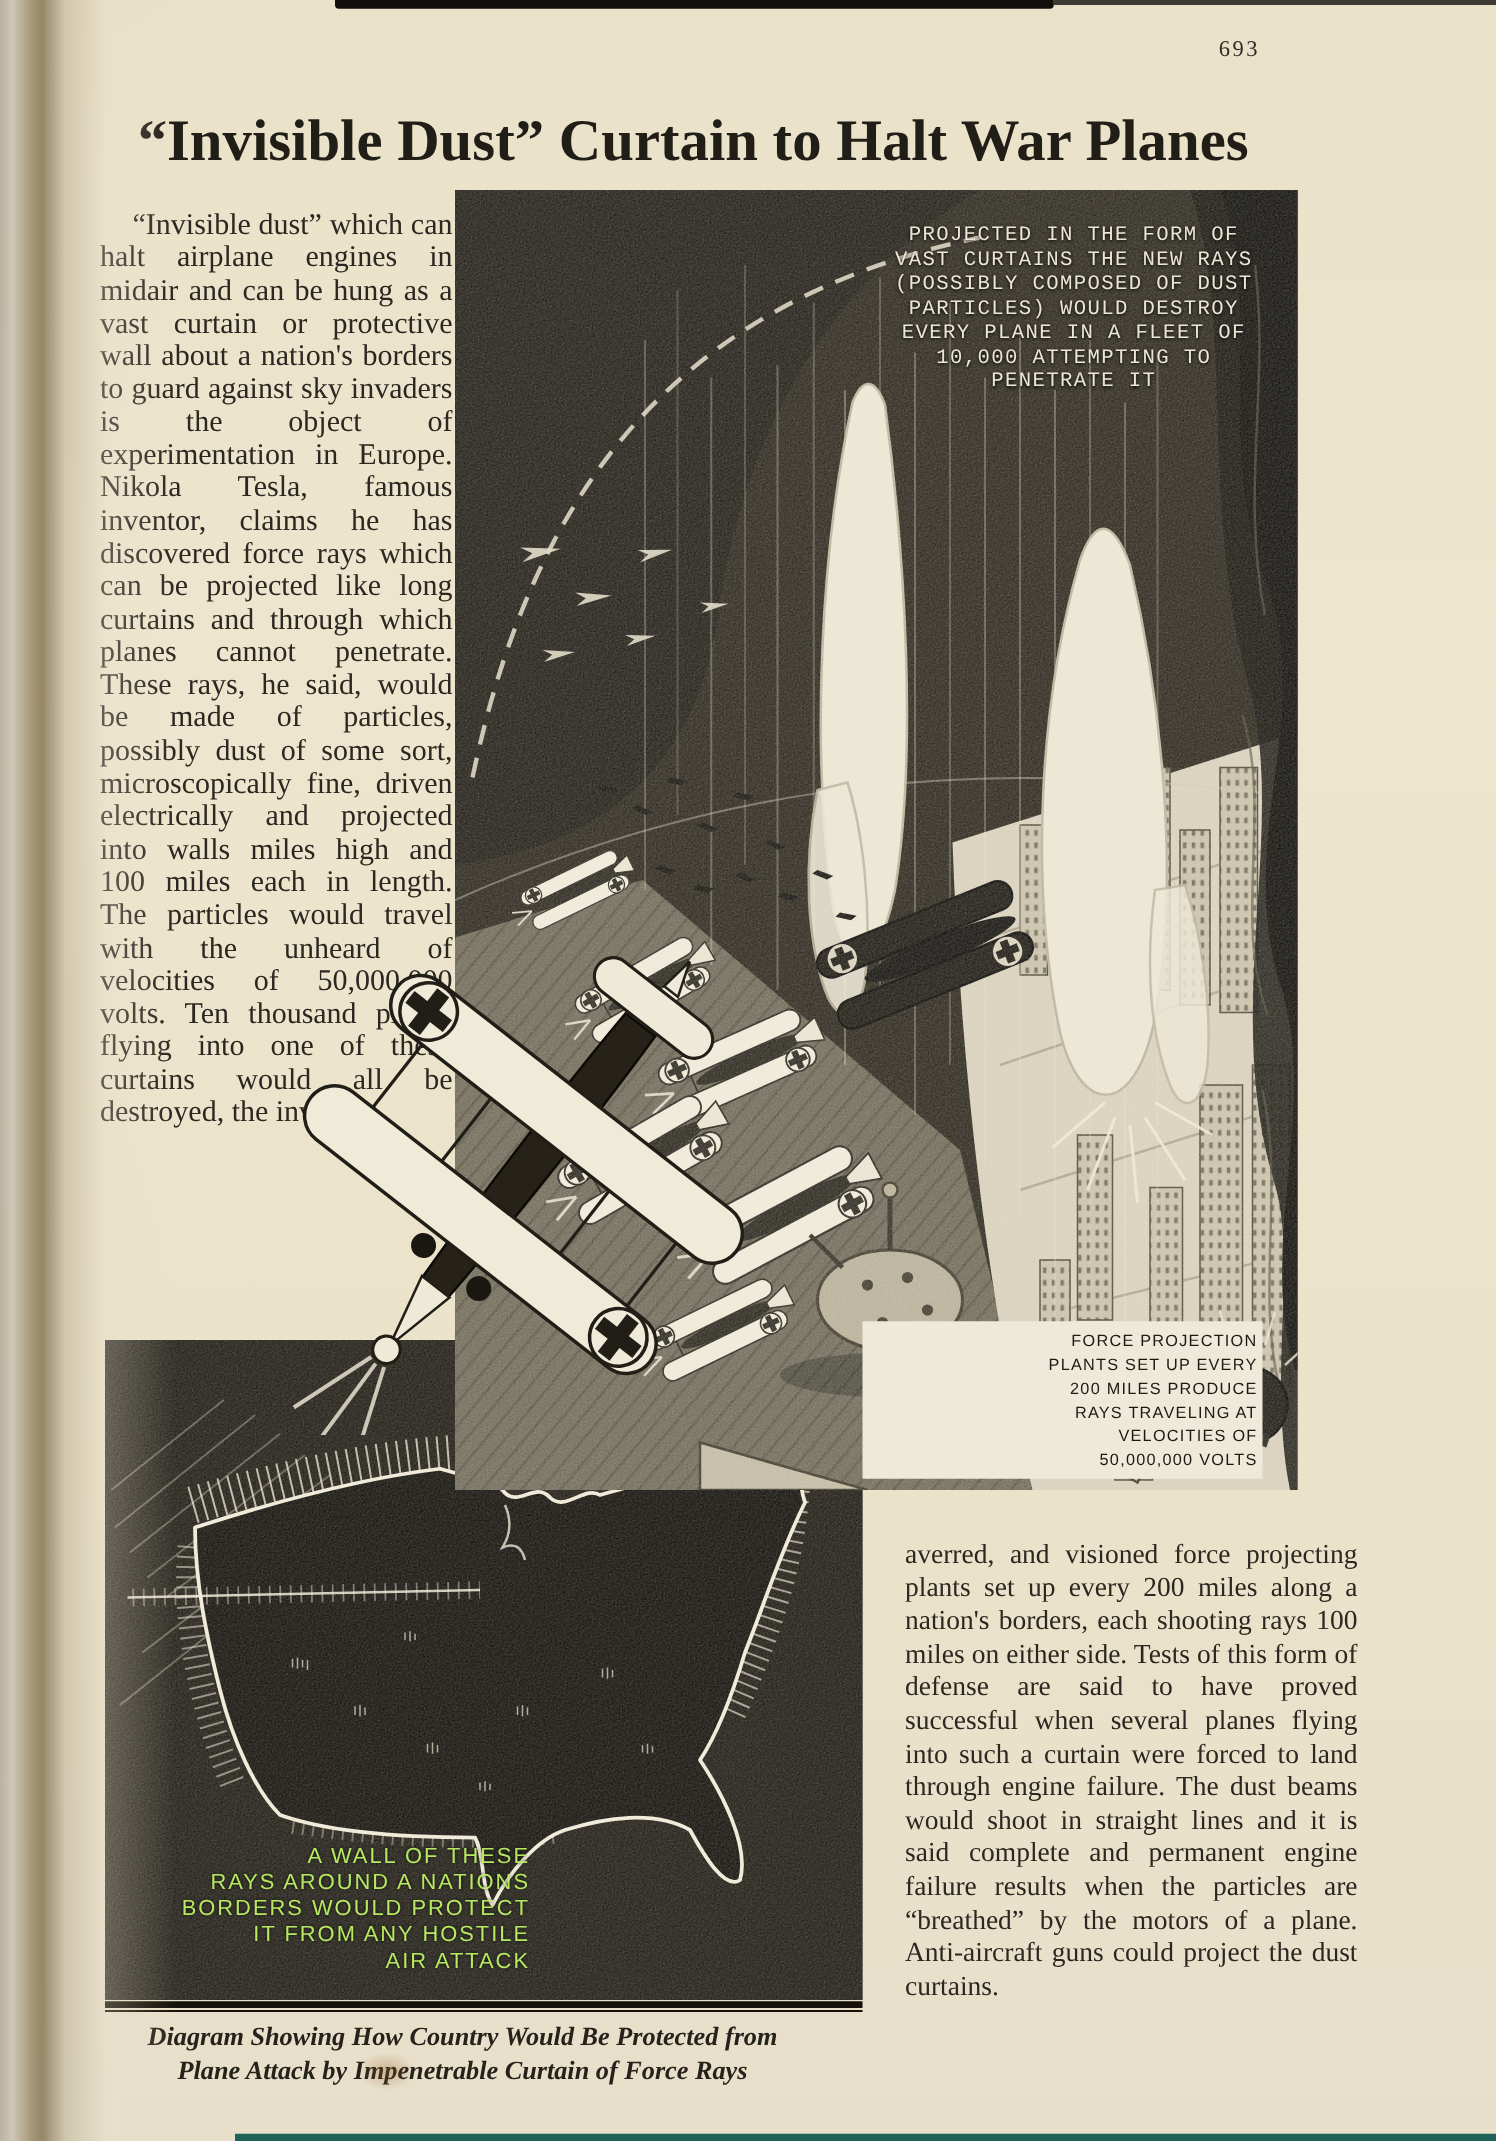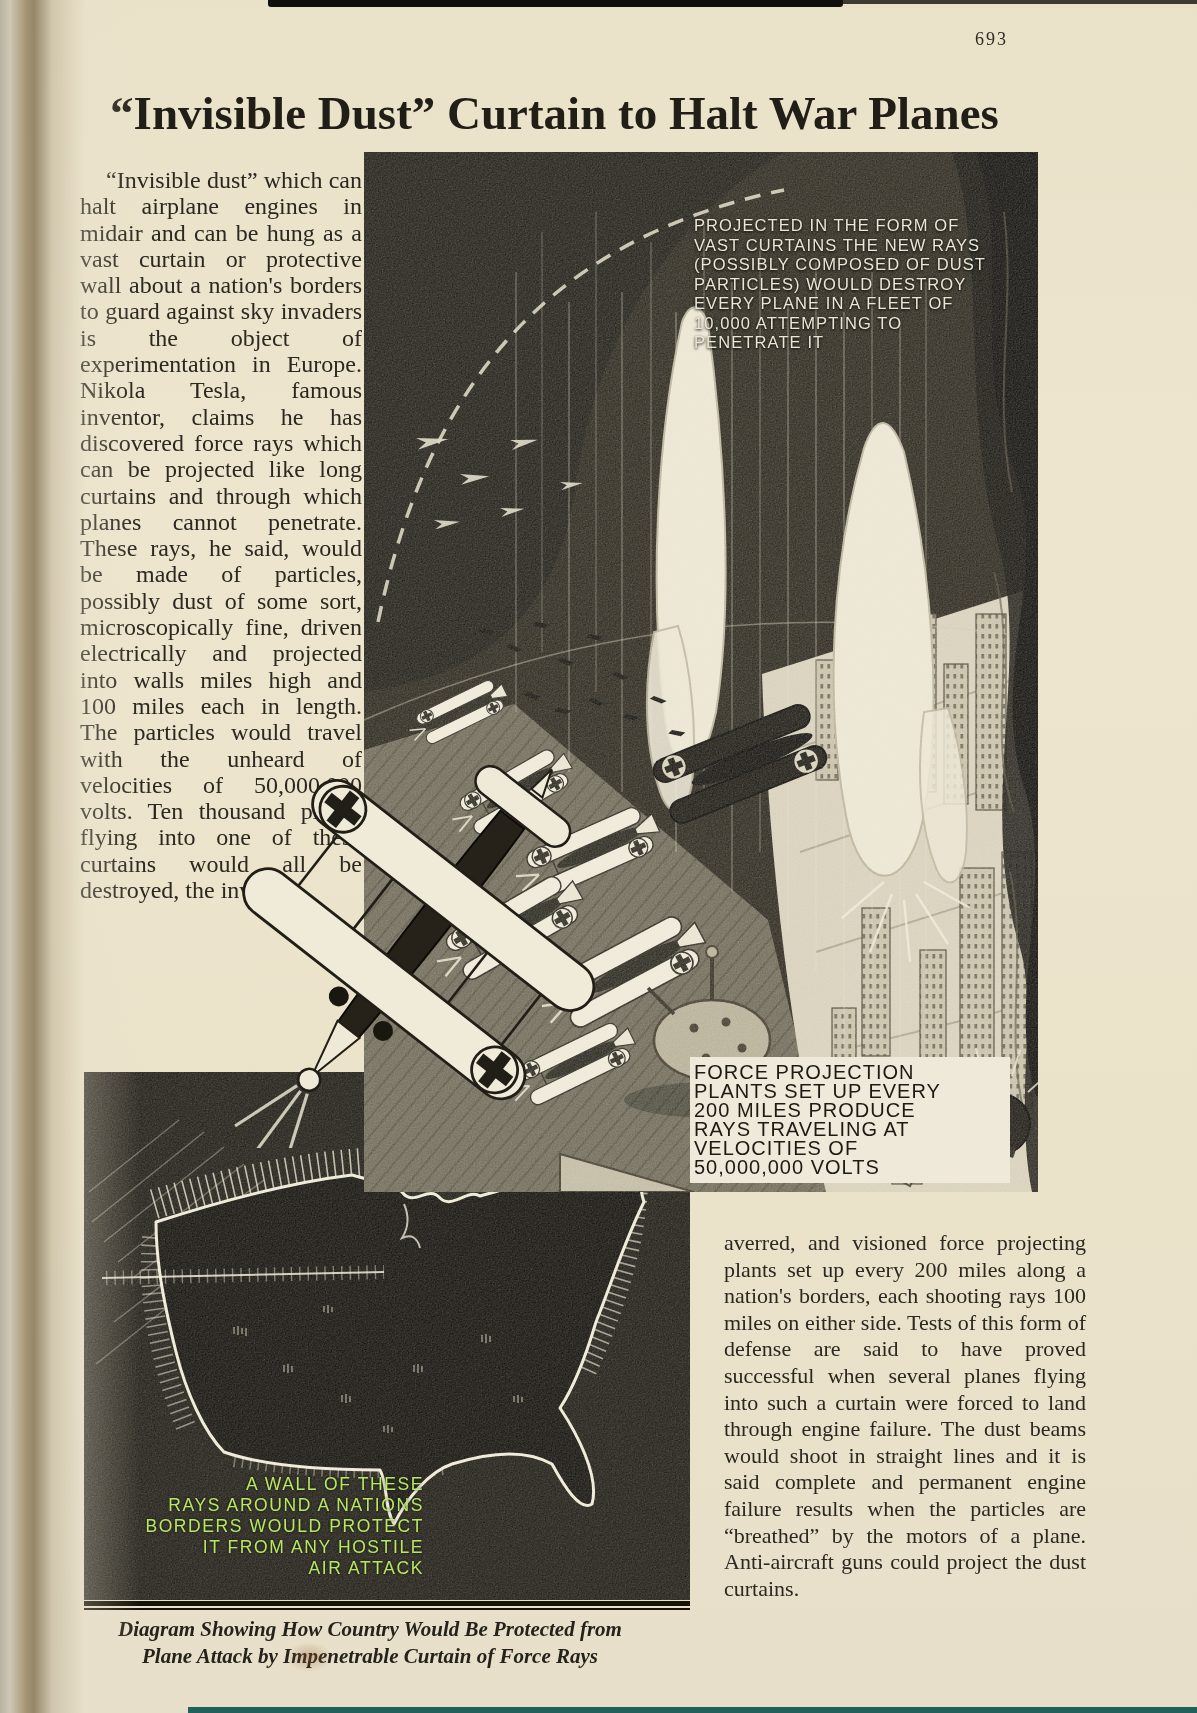--- a/index.html
+++ b/index.html
@@ -12,25 +12,25 @@
   .title{position:absolute;top:86px;left:62px;width:985px;text-align:center;
         font-size:47px;font-weight:700;color:#211e18;white-space:nowrap;}
   .col-left{position:absolute;top:167px;left:80px;width:282px;z-index:1;
         font-size:24px;line-height:26.3px;text-align:justify;color:#2b2721;text-indent:26px;}
   .col-right{position:absolute;top:1230px;left:724px;width:362px;z-index:1;
         font-size:22px;line-height:26.6px;text-align:justify;color:#2b2721;}
   .map{position:absolute;left:84px;top:1072px;width:606px;height:528px;background:#1b1812;z-index:2;}
   .illustration{position:absolute;left:364px;top:152px;width:674px;height:1040px;background:#23201a;z-index:3;}
   .ill-svg,.map-svg{position:absolute;left:0;top:0;width:100%;height:100%;}
   .overplane{position:absolute;left:215px;top:748px;width:410px;height:400px;z-index:4;pointer-events:none;}
-  .cap-top{position:absolute;top:26px;right:14px;width:330px;text-align:left;
-        font-family:Liberation Sans, sans-serif;font-size:16.5px;line-height:19.5px;
-        letter-spacing:1.1px;color:#ece6d4;white-space:pre-line;text-shadow:0 1px 3px #000;margin-top:38px;}
-  .cap-bottom{position:absolute;left:326px;top:905px;width:312px;text-align:left;
-        font-family:"Liberation Sans",sans-serif;font-size:20px;line-height:19px;
+  .cap-top{position:absolute;top:26px;right:14px;width:330px;text-align:center;
+        font-family:Liberation Mono, monospace;font-size:16.5px;line-height:19.5px;
+        letter-spacing:1.1px;color:#ece6d4;white-space:pre-line;text-shadow:0 1px 3px #000;}
+  .cap-bottom{position:absolute;left:326px;top:905px;width:312px;text-align:right;
+        font-family:"Liberation Sans",sans-serif;font-size:13px;line-height:19px;
         letter-spacing:1px;color:#1d1a14;white-space:pre-line;background:#efe9d9;padding:6px 4px;}
   .map-cap{position:absolute;left:10px;top:402px;width:330px;text-align:right;
         font-family:"Liberation Sans",sans-serif;font-size:17.5px;line-height:21px;
         letter-spacing:1.6px;color:#bef264;white-space:pre-line;opacity:.95;text-shadow:0 0 3px rgba(0,0,0,.8);}
   .map-rule{position:absolute;left:84px;top:1601px;width:606px;height:12px;z-index:1;
         background:linear-gradient(#151209 0 5px,transparent 5px 7px,#151209 7px 9px,transparent 9px);}
   .subcap{position:absolute;left:92px;top:1616px;width:556px;text-align:center;z-index:1;
         font-style:italic;font-weight:700;font-size:21px;line-height:27px;color:#25221b;}
   .gutter{position:absolute;left:0;top:0;width:140px;height:1713px;z-index:6;pointer-events:none;
         background:linear-gradient(90deg,rgba(185,178,160,1) 0,rgba(205,198,180,.95) 10px,

